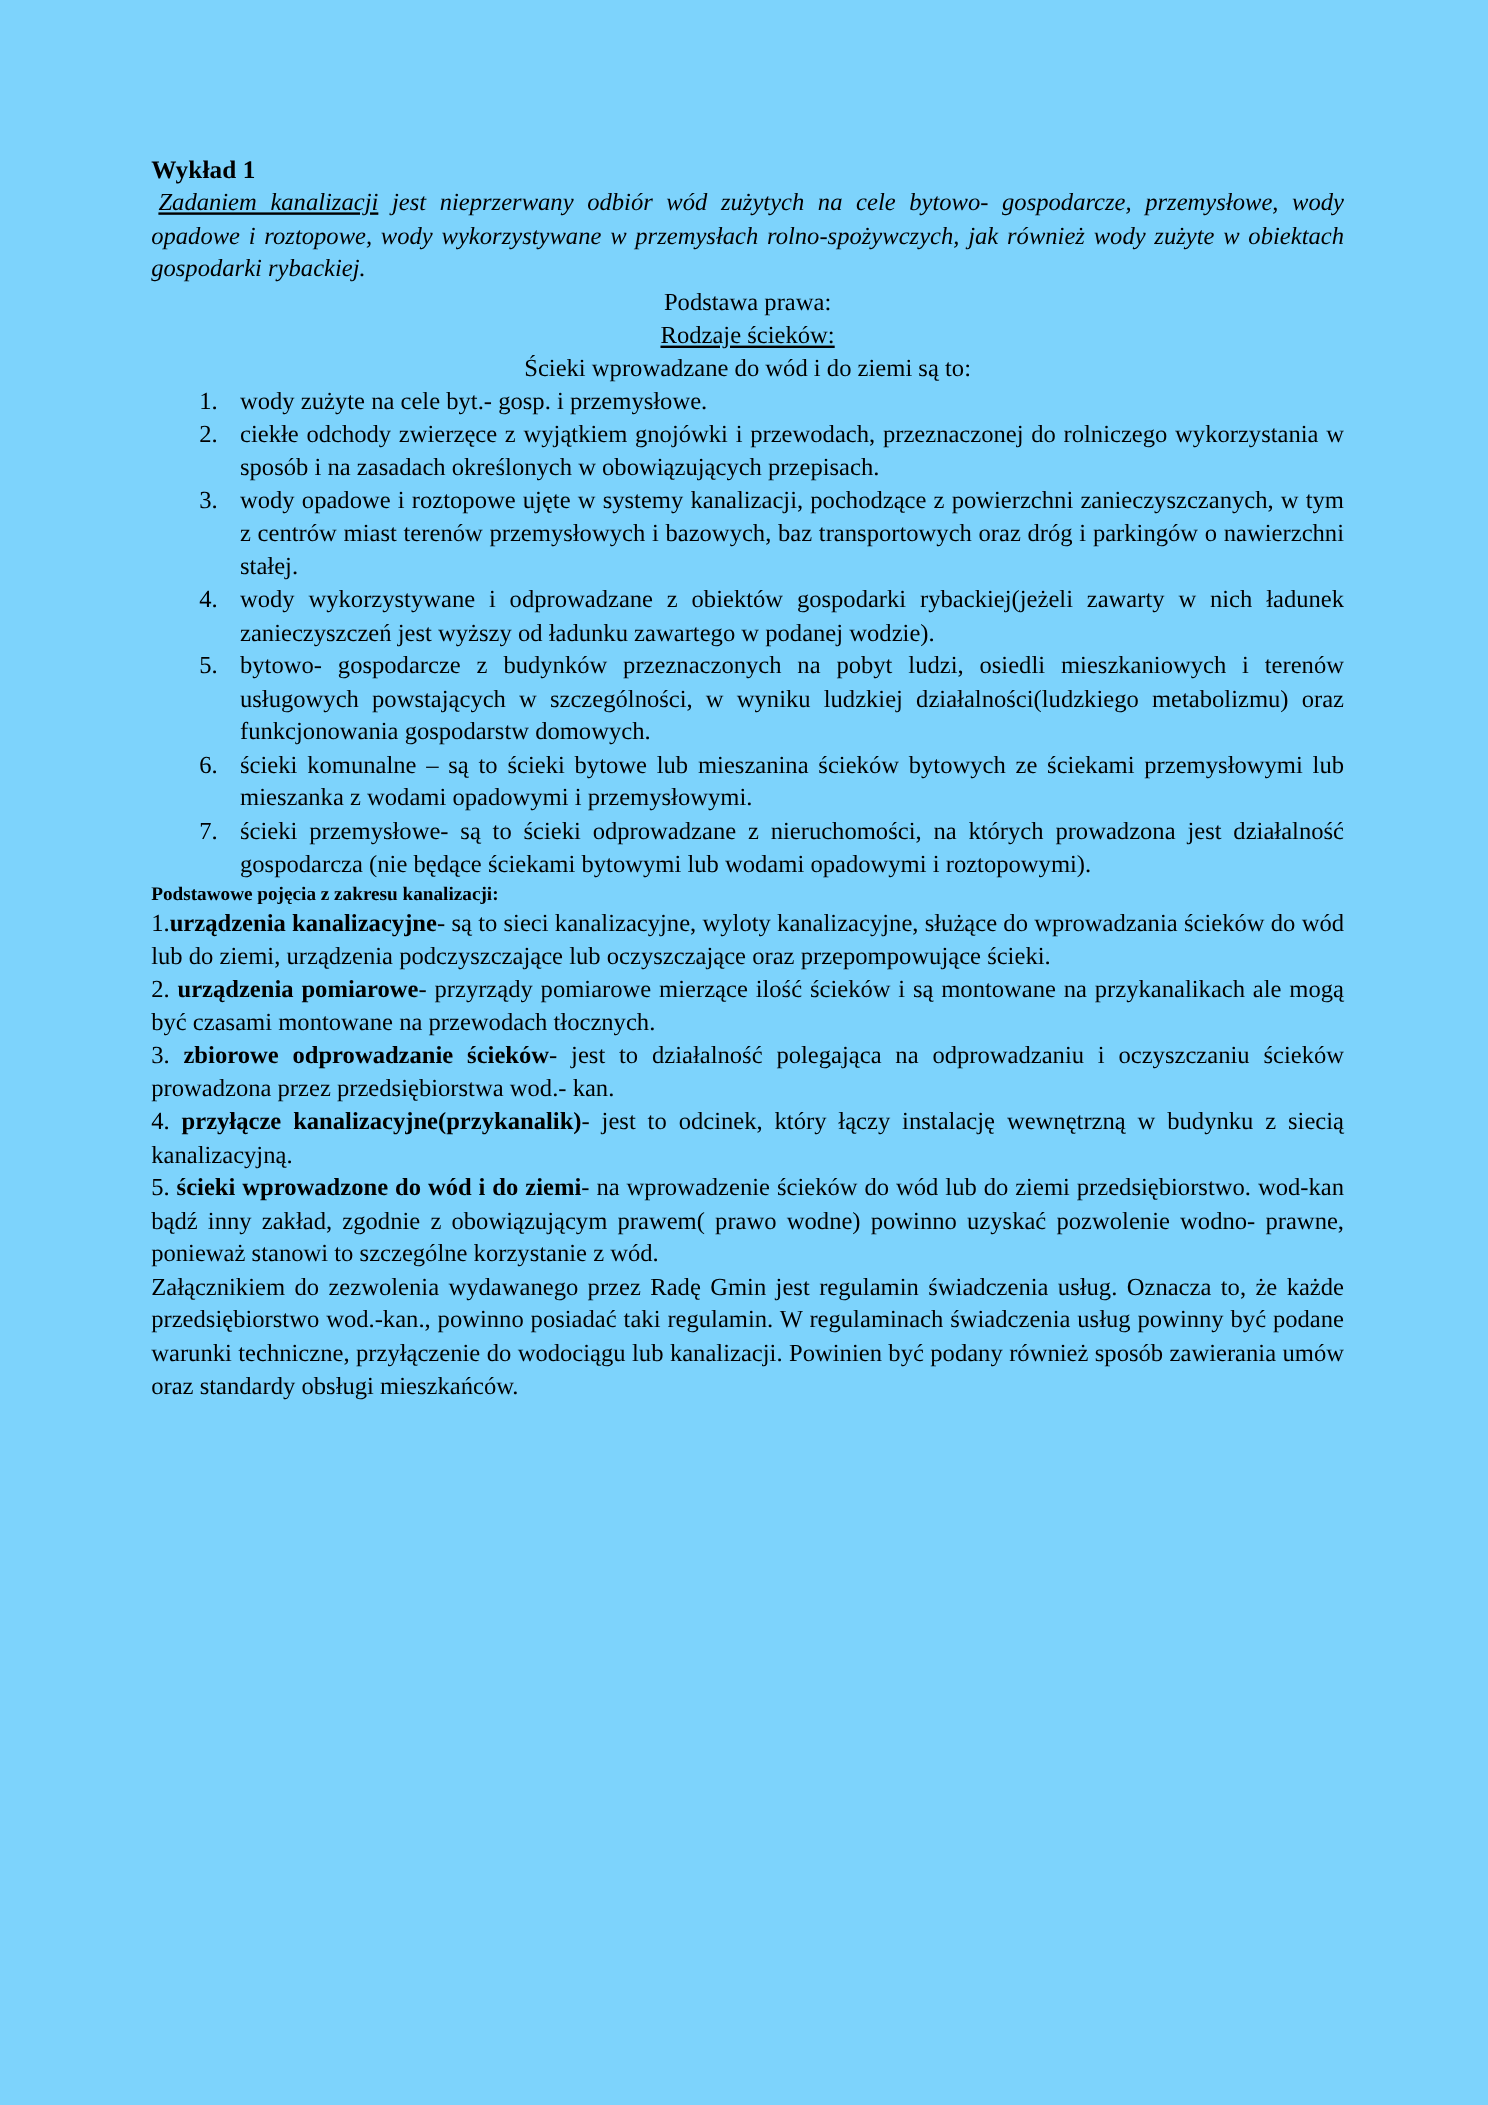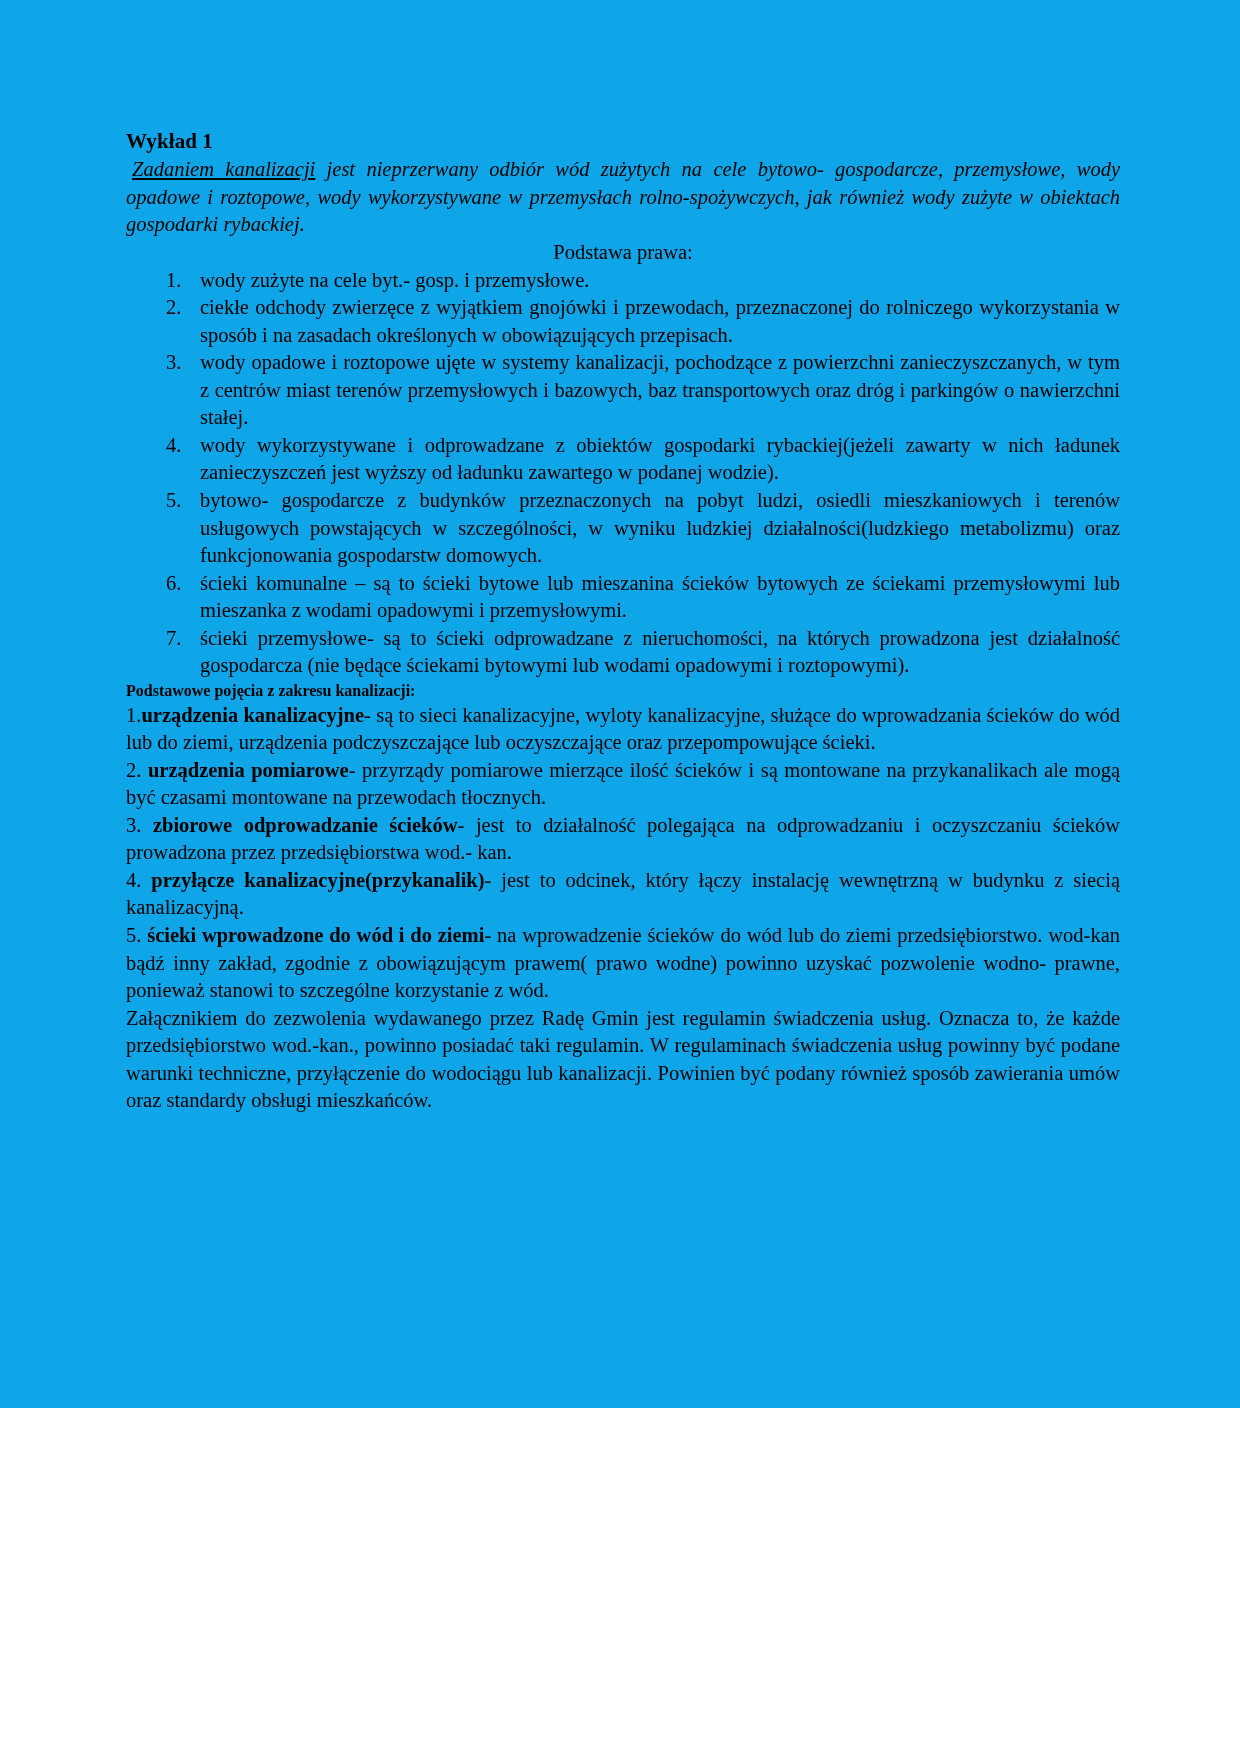--- a/index.html
+++ b/index.html
@@ -4,22 +4,22 @@
 <title>Wykład 1</title>
 <style>
   html, body {
     margin: 0;
     padding: 0;
     background: #ffffff;
   }
   .page {
     position: relative;
     width: 1240px;
-    height: 1408px;
-    background: #0ea5e9;
+    height: 1754px;
+    background: #7dd3fc;
     box-sizing: border-box;
     padding: 128px 120px 0 126px;
     font-family: "Liberation Serif", "DejaVu Serif", serif;
     color: #000000;
     overflow: hidden;
   }
   .doc-body {
     font-size: 20.5px;
     line-height: 1.345;
     text-align: justify;
@@ -98,21 +98,23 @@
 <div class="page">
   <div class="doc-body">
 
     <h1 class="lecture-title">Wykład 1</h1>
 
     <p class="para lead"><span class="u">Zadaniem kanalizacji</span><span> jest nieprzerwany odbiór wód zużytych na cele bytowo- gospodarcze, przemysłowe, wody opadowe i roztopowe, wody wykorzystywane w przemysłach rolno-spożywczych, jak również wody zużyte w obiektach gospodarki rybackiej.</span></p>
 
     <p class="flush">Podstawa prawa:</p>
 
 
+    <p class="flush"><span class="u">Rodzaje ścieków:</span></p>
 
+    <p class="flush">Ścieki wprowadzane do wód i do ziemi są to:</p>
 
     <ol class="types-list">
       <li>wody zużyte na cele byt.- gosp. i przemysłowe.</li>
       <li>ciekłe odchody zwierzęce z wyjątkiem gnojówki i przewodach, przeznaczonej do rolniczego wykorzystania w sposób i na zasadach określonych w obowiązujących przepisach.</li>
       <li>wody opadowe i roztopowe ujęte w systemy kanalizacji, pochodzące z powierzchni zanieczyszczanych, w tym z centrów miast terenów przemysłowych i bazowych, baz transportowych oraz dróg i parkingów o nawierzchni stałej.</li>
       <li>wody wykorzystywane i odprowadzane z obiektów gospodarki rybackiej(jeżeli zawarty w nich ładunek zanieczyszczeń jest wyższy od ładunku zawartego w podanej wodzie).</li>
       <li>bytowo- gospodarcze z budynków przeznaczonych na pobyt ludzi, osiedli mieszkaniowych i terenów usługowych powstających w szczególności, w wyniku ludzkiej działalności(ludzkiego metabolizmu) oraz funkcjonowania gospodarstw domowych.</li>
       <li>ścieki komunalne – są to ścieki bytowe lub mieszanina ścieków bytowych ze ściekami przemysłowymi lub mieszanka z wodami opadowymi i przemysłowymi.</li>
       <li>ścieki przemysłowe- są to ścieki odprowadzane z nieruchomości, na których prowadzona jest działalność gospodarcza (nie będące ściekami bytowymi lub wodami opadowymi i roztopowymi).</li>
     </ol>

